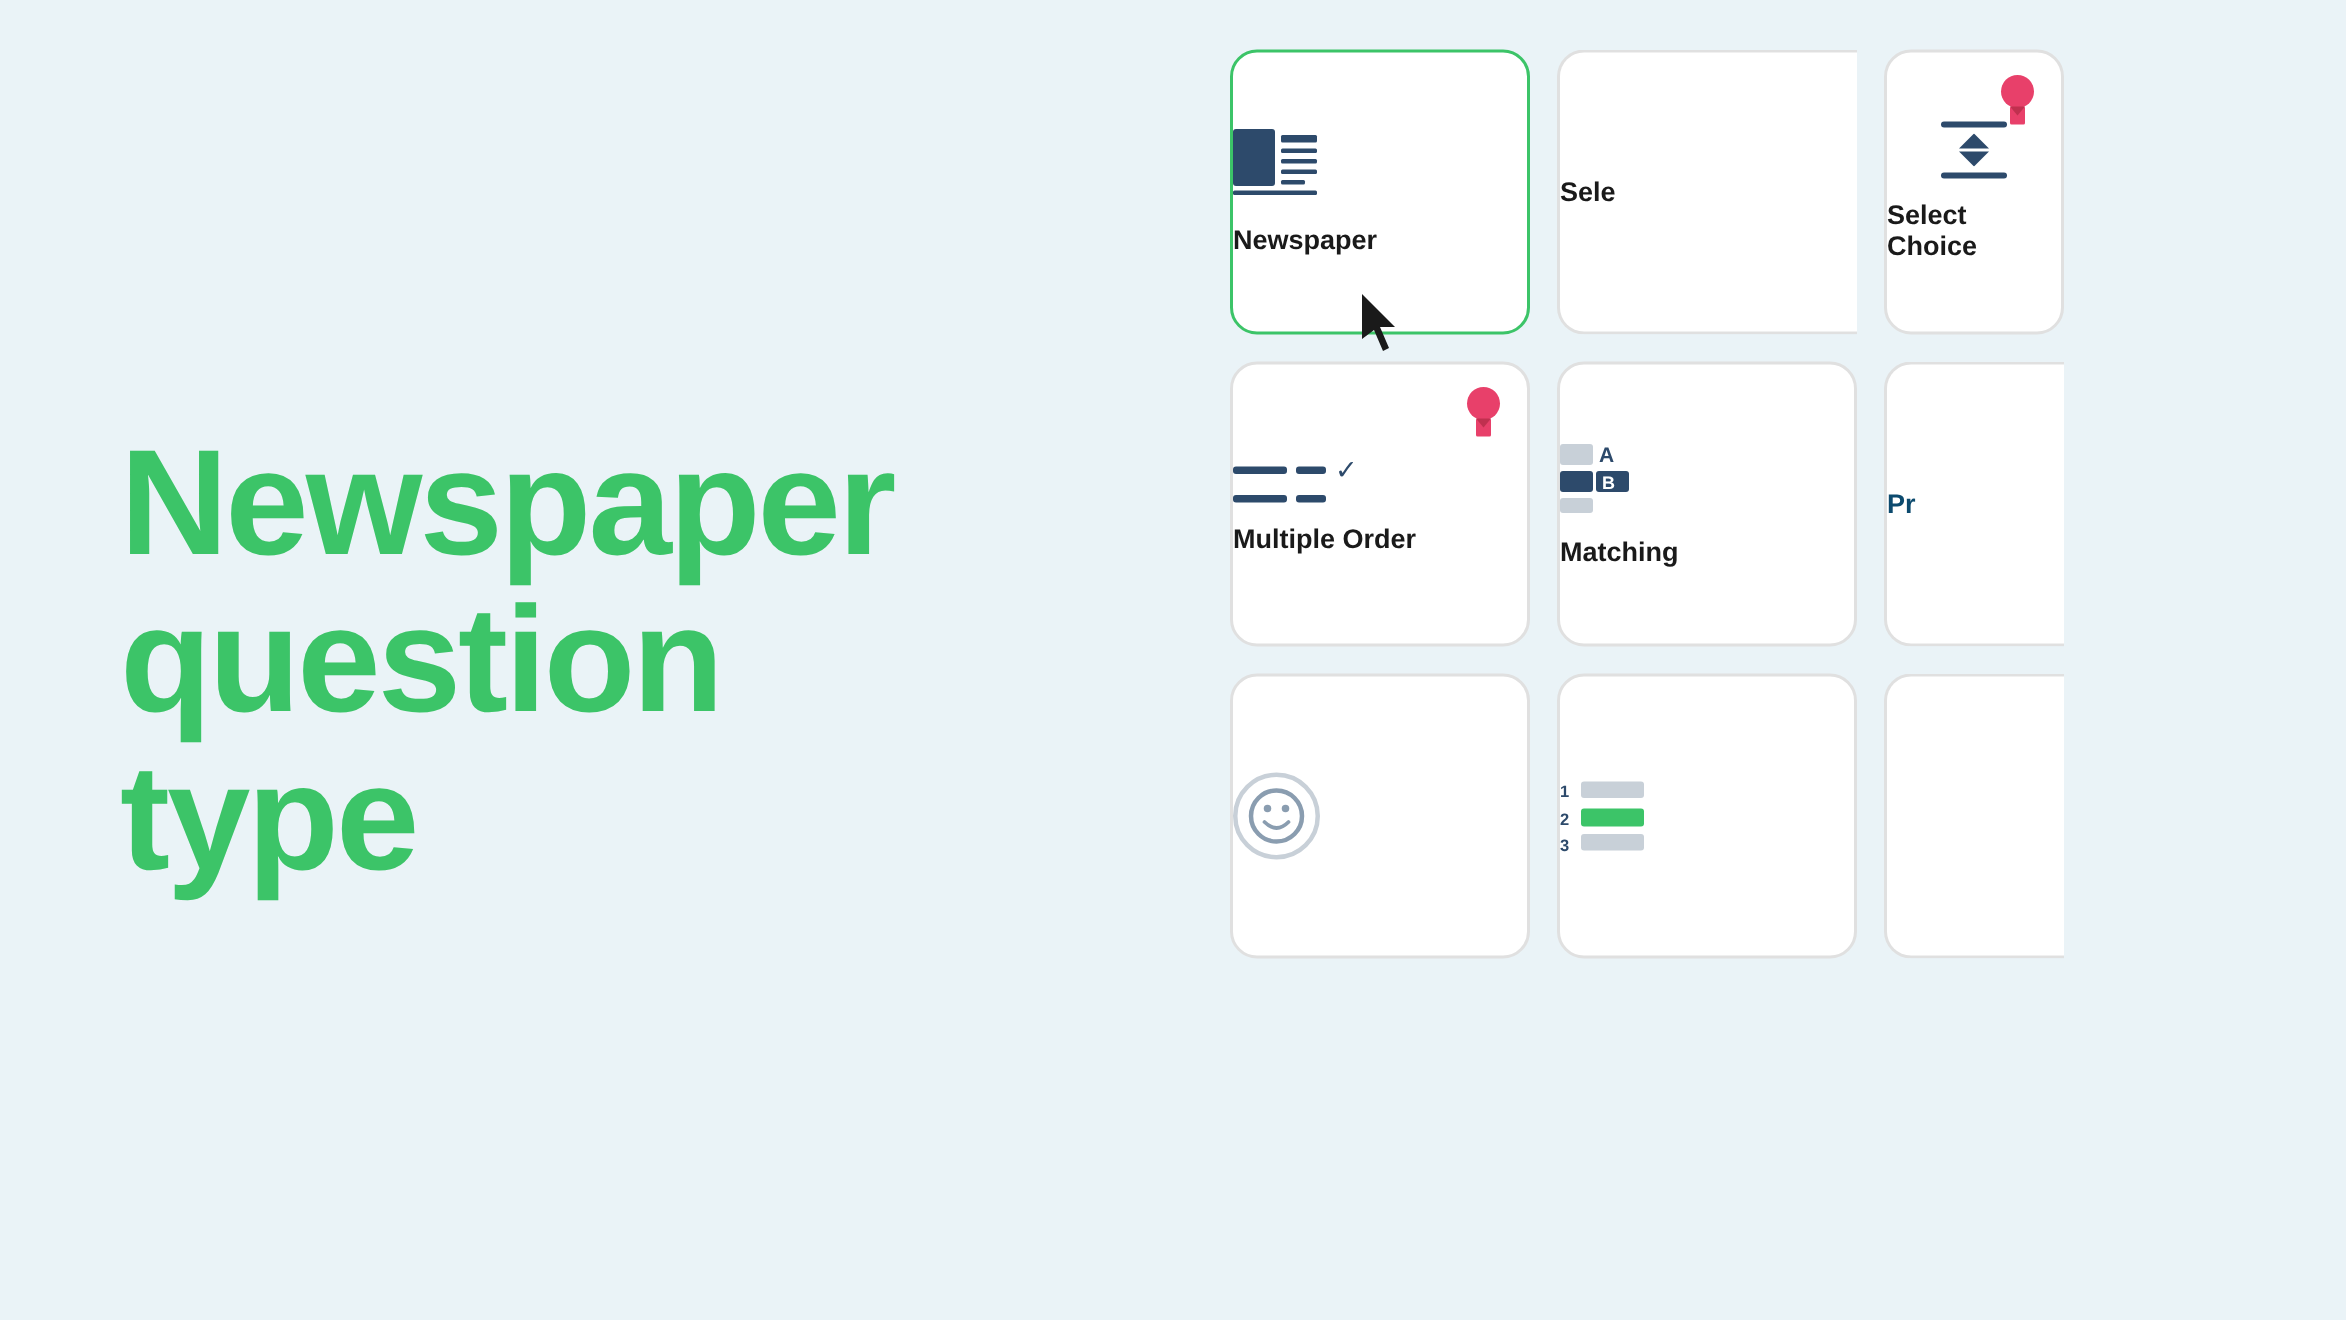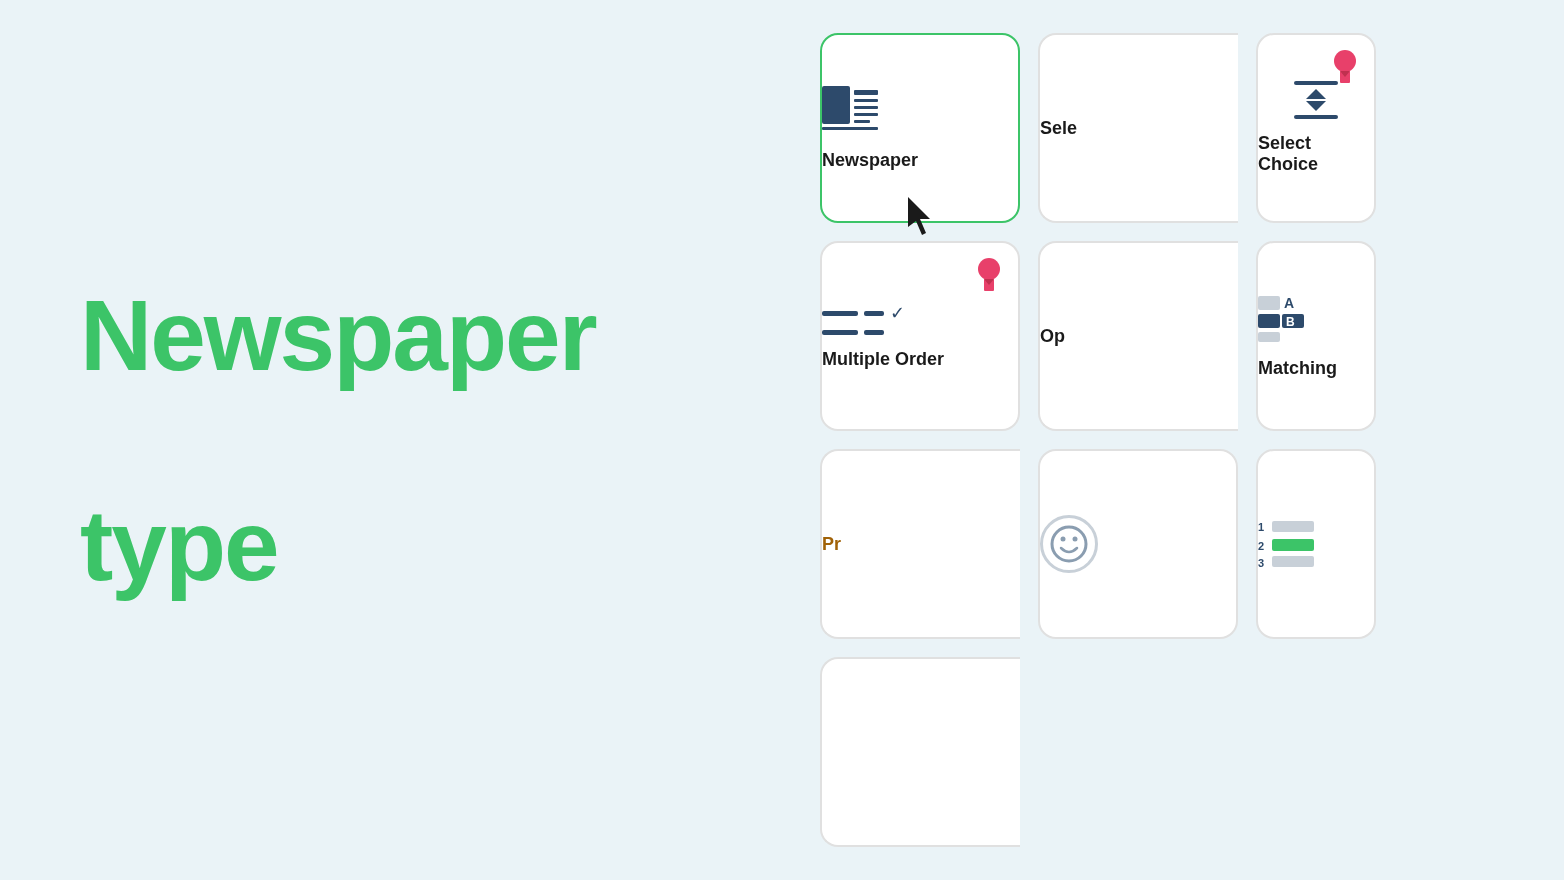--- a/index.html
+++ b/index.html
@@ -180,21 +180,21 @@
       gap: 5px;
     }
 
   </style>
 </head>
 <body>
 
 <div class="left-panel">
   <h1 class="hero-title">
     <span>Newspaper</span><br>
-    <br>
+    <span>question</span><br>
     <span>type</span>
   </h1>
 </div>
 
 <div class="right-panel">
 
   <div class="card selected" style="position:relative;">
     <div class="newspaper-icon">
       <svg width="60" height="50" viewBox="0 0 60 50">
 
@@ -261,44 +261,41 @@
         <span class="mc-check">✓</span>
       </div>
       <div class="mc-row">
         <div class="mc-bar"></div>
         <div class="mc-bar" style="width:20px;"></div>
       </div>
     </div>
     <span class="card-label">Multiple Order</span>
   </div>
 
-  <div class="card" style="border-radius:18px 0 0 18px; border-right:none; overflow:hidden;">
-    <div style="font-size:18px; font-weight:600; color:#1a1a1a;">Op</div>
-  </div>
 
 
   <div class="card">
     <div class="matching-icon">
       <svg width="60" height="46" viewBox="0 0 60 46">
 
         <rect x="0" y="0" width="22" height="14" rx="2" fill="#c8d0d8"></rect>
         <text x="26" y="12" font-size="14" font-weight="800" fill="#2d4a6b" font-family="sans-serif">A</text>
 
         <rect x="0" y="18" width="22" height="14" rx="2" fill="#2d4a6b"></rect>
         <rect x="24" y="18" width="22" height="14" rx="2" fill="#2d4a6b"></rect>
         <text x="28" y="30" font-size="12" font-weight="800" fill="white" font-family="sans-serif">B</text>
 
         <rect x="0" y="36" width="22" height="10" rx="2" fill="#c8d0d8"></rect>
       </svg>
     </div>
     <span class="card-label">Matching</span>
   </div>
 
   <div class="card" style="border-radius:18px 0 0 18px; border-right:none; overflow:hidden;">
-    <div style="font-size:18px; font-weight:600; color:#a16207;">Pr</div>
+    <div style="font-size:18px; font-weight:600; color:#0c4a6e;">Pr</div>
   </div>
 
   <div class="card">
     <div class="smiley-wrap">
       <svg width="38" height="38" viewBox="0 0 38 38">
         <circle cx="19" cy="19" r="17" fill="none" stroke="#8a9db0" stroke-width="3"></circle>
         <circle cx="13" cy="14" r="2.5" fill="#8a9db0"></circle>
         <circle cx="25" cy="14" r="2.5" fill="#8a9db0"></circle>
         <path d="M 11 23 Q 19 31 27 23" fill="none" stroke="#8a9db0" stroke-width="2.5" stroke-linecap="round"></path>
       </svg>

